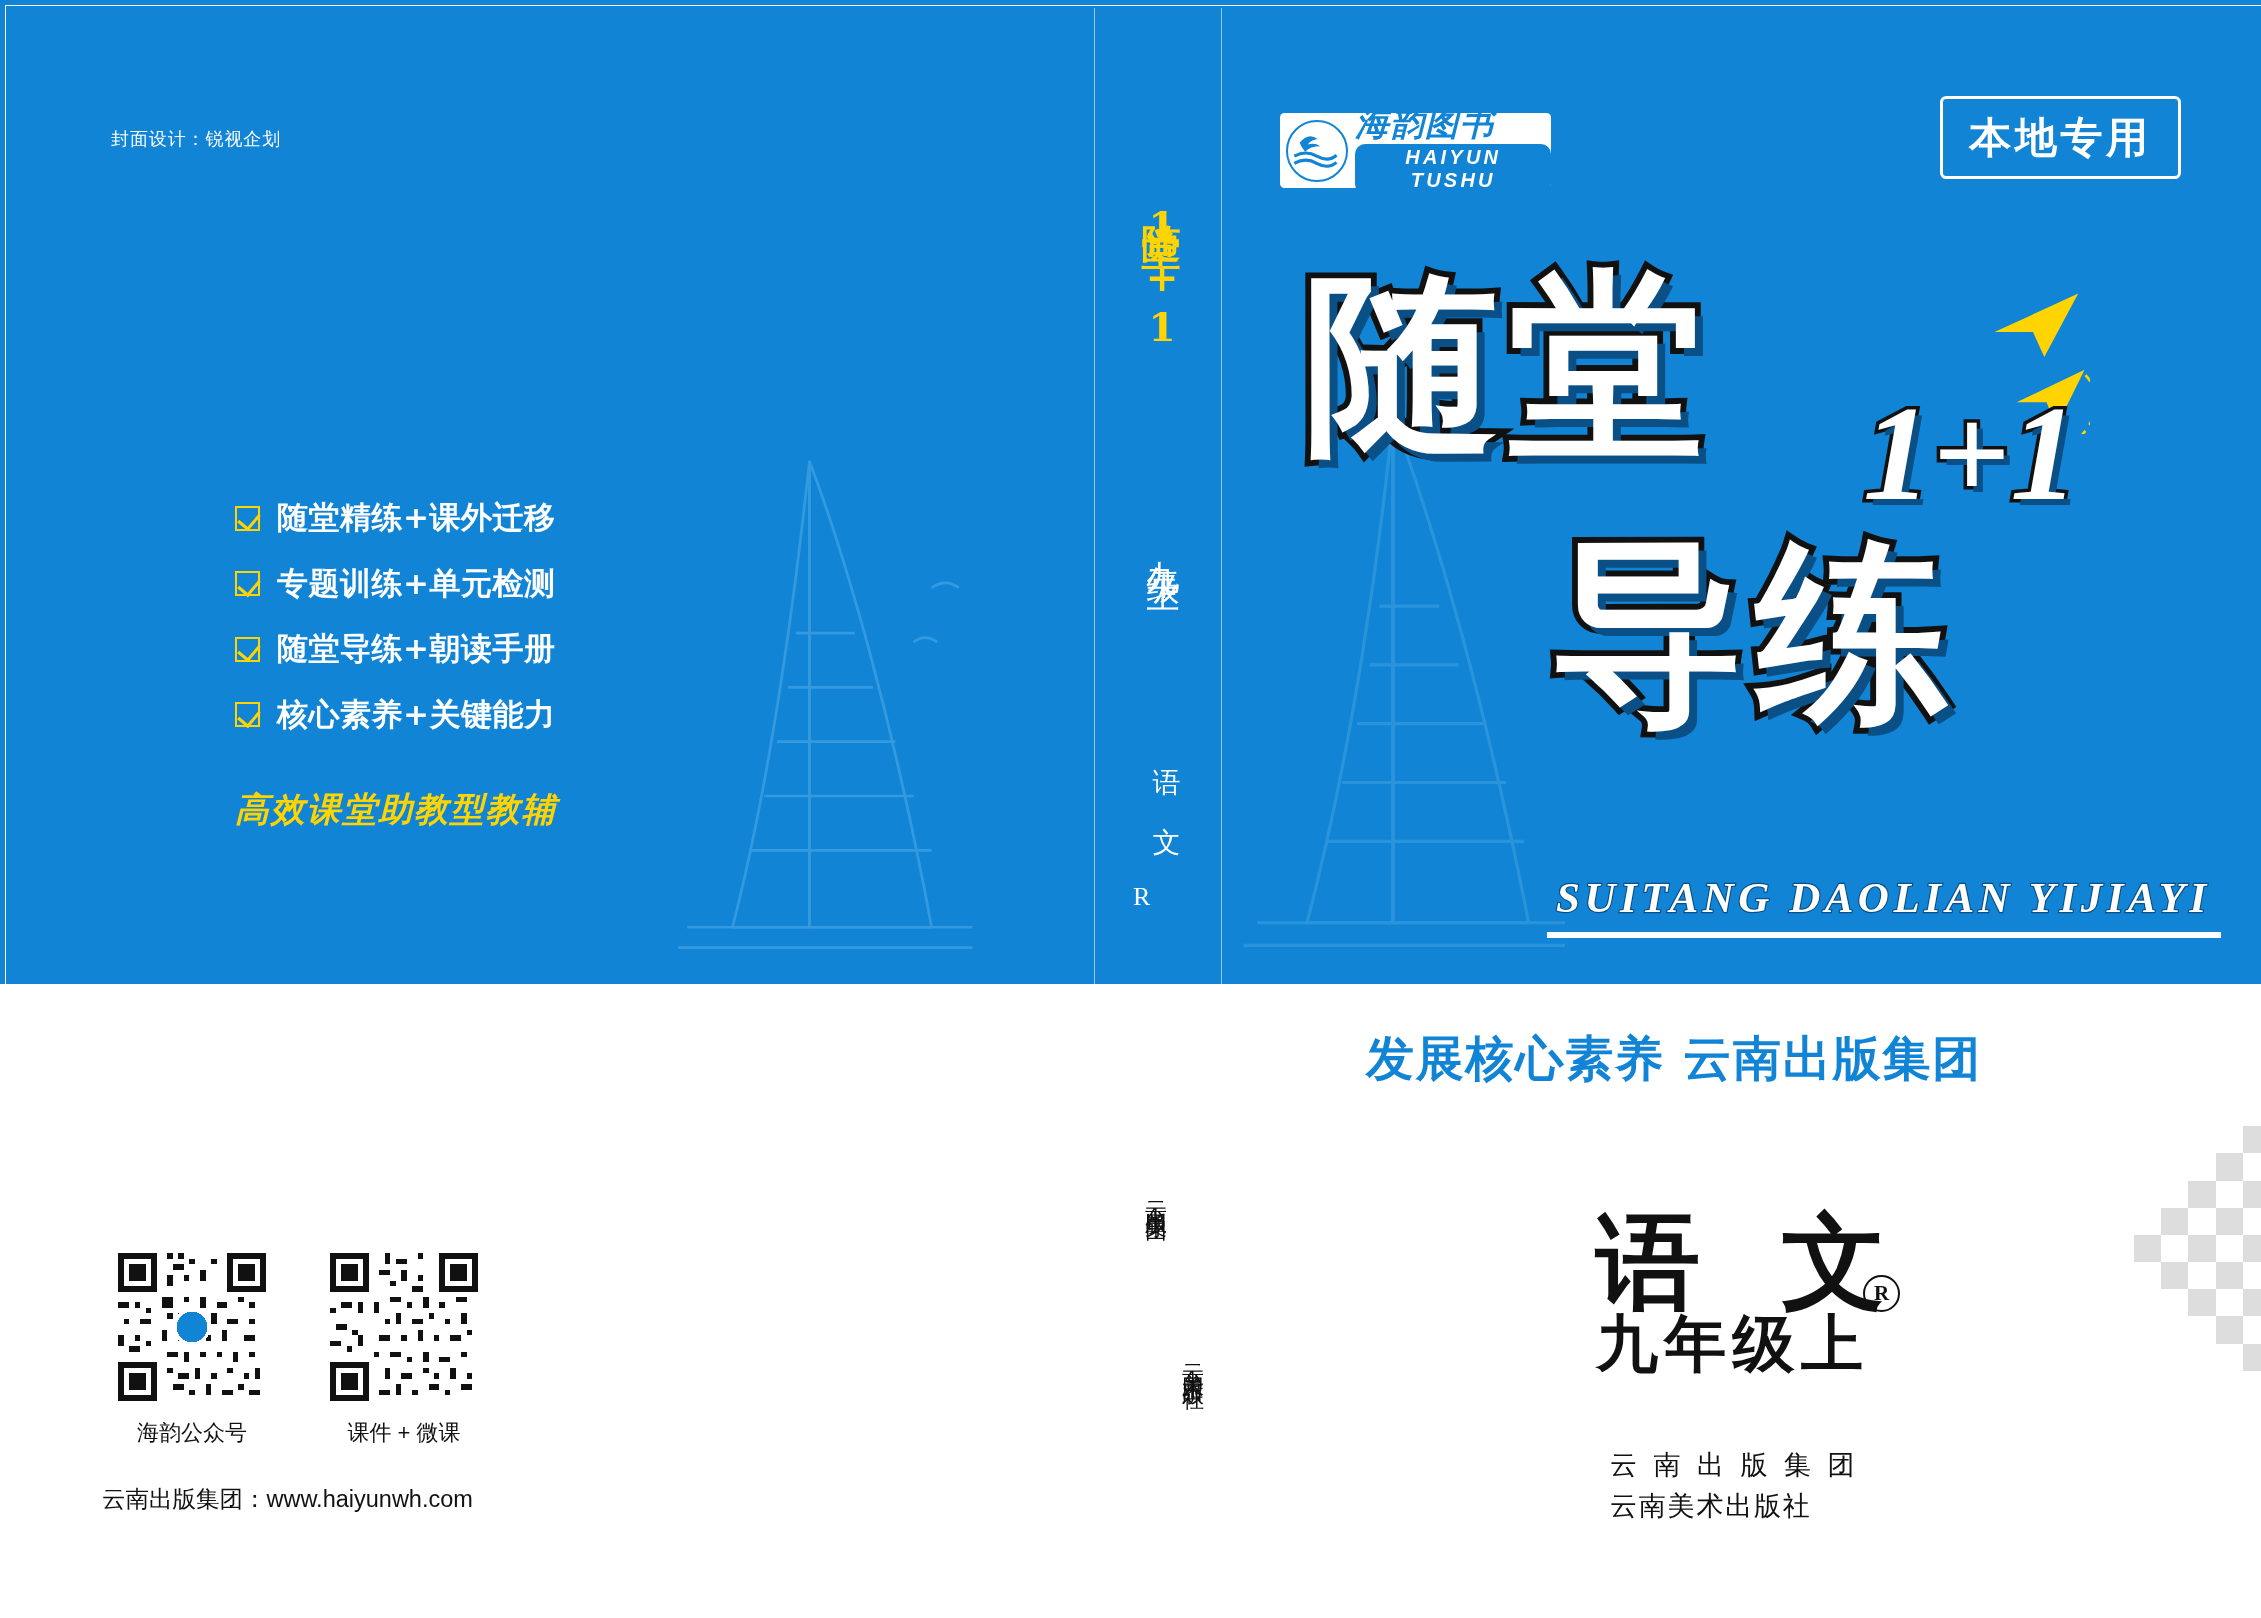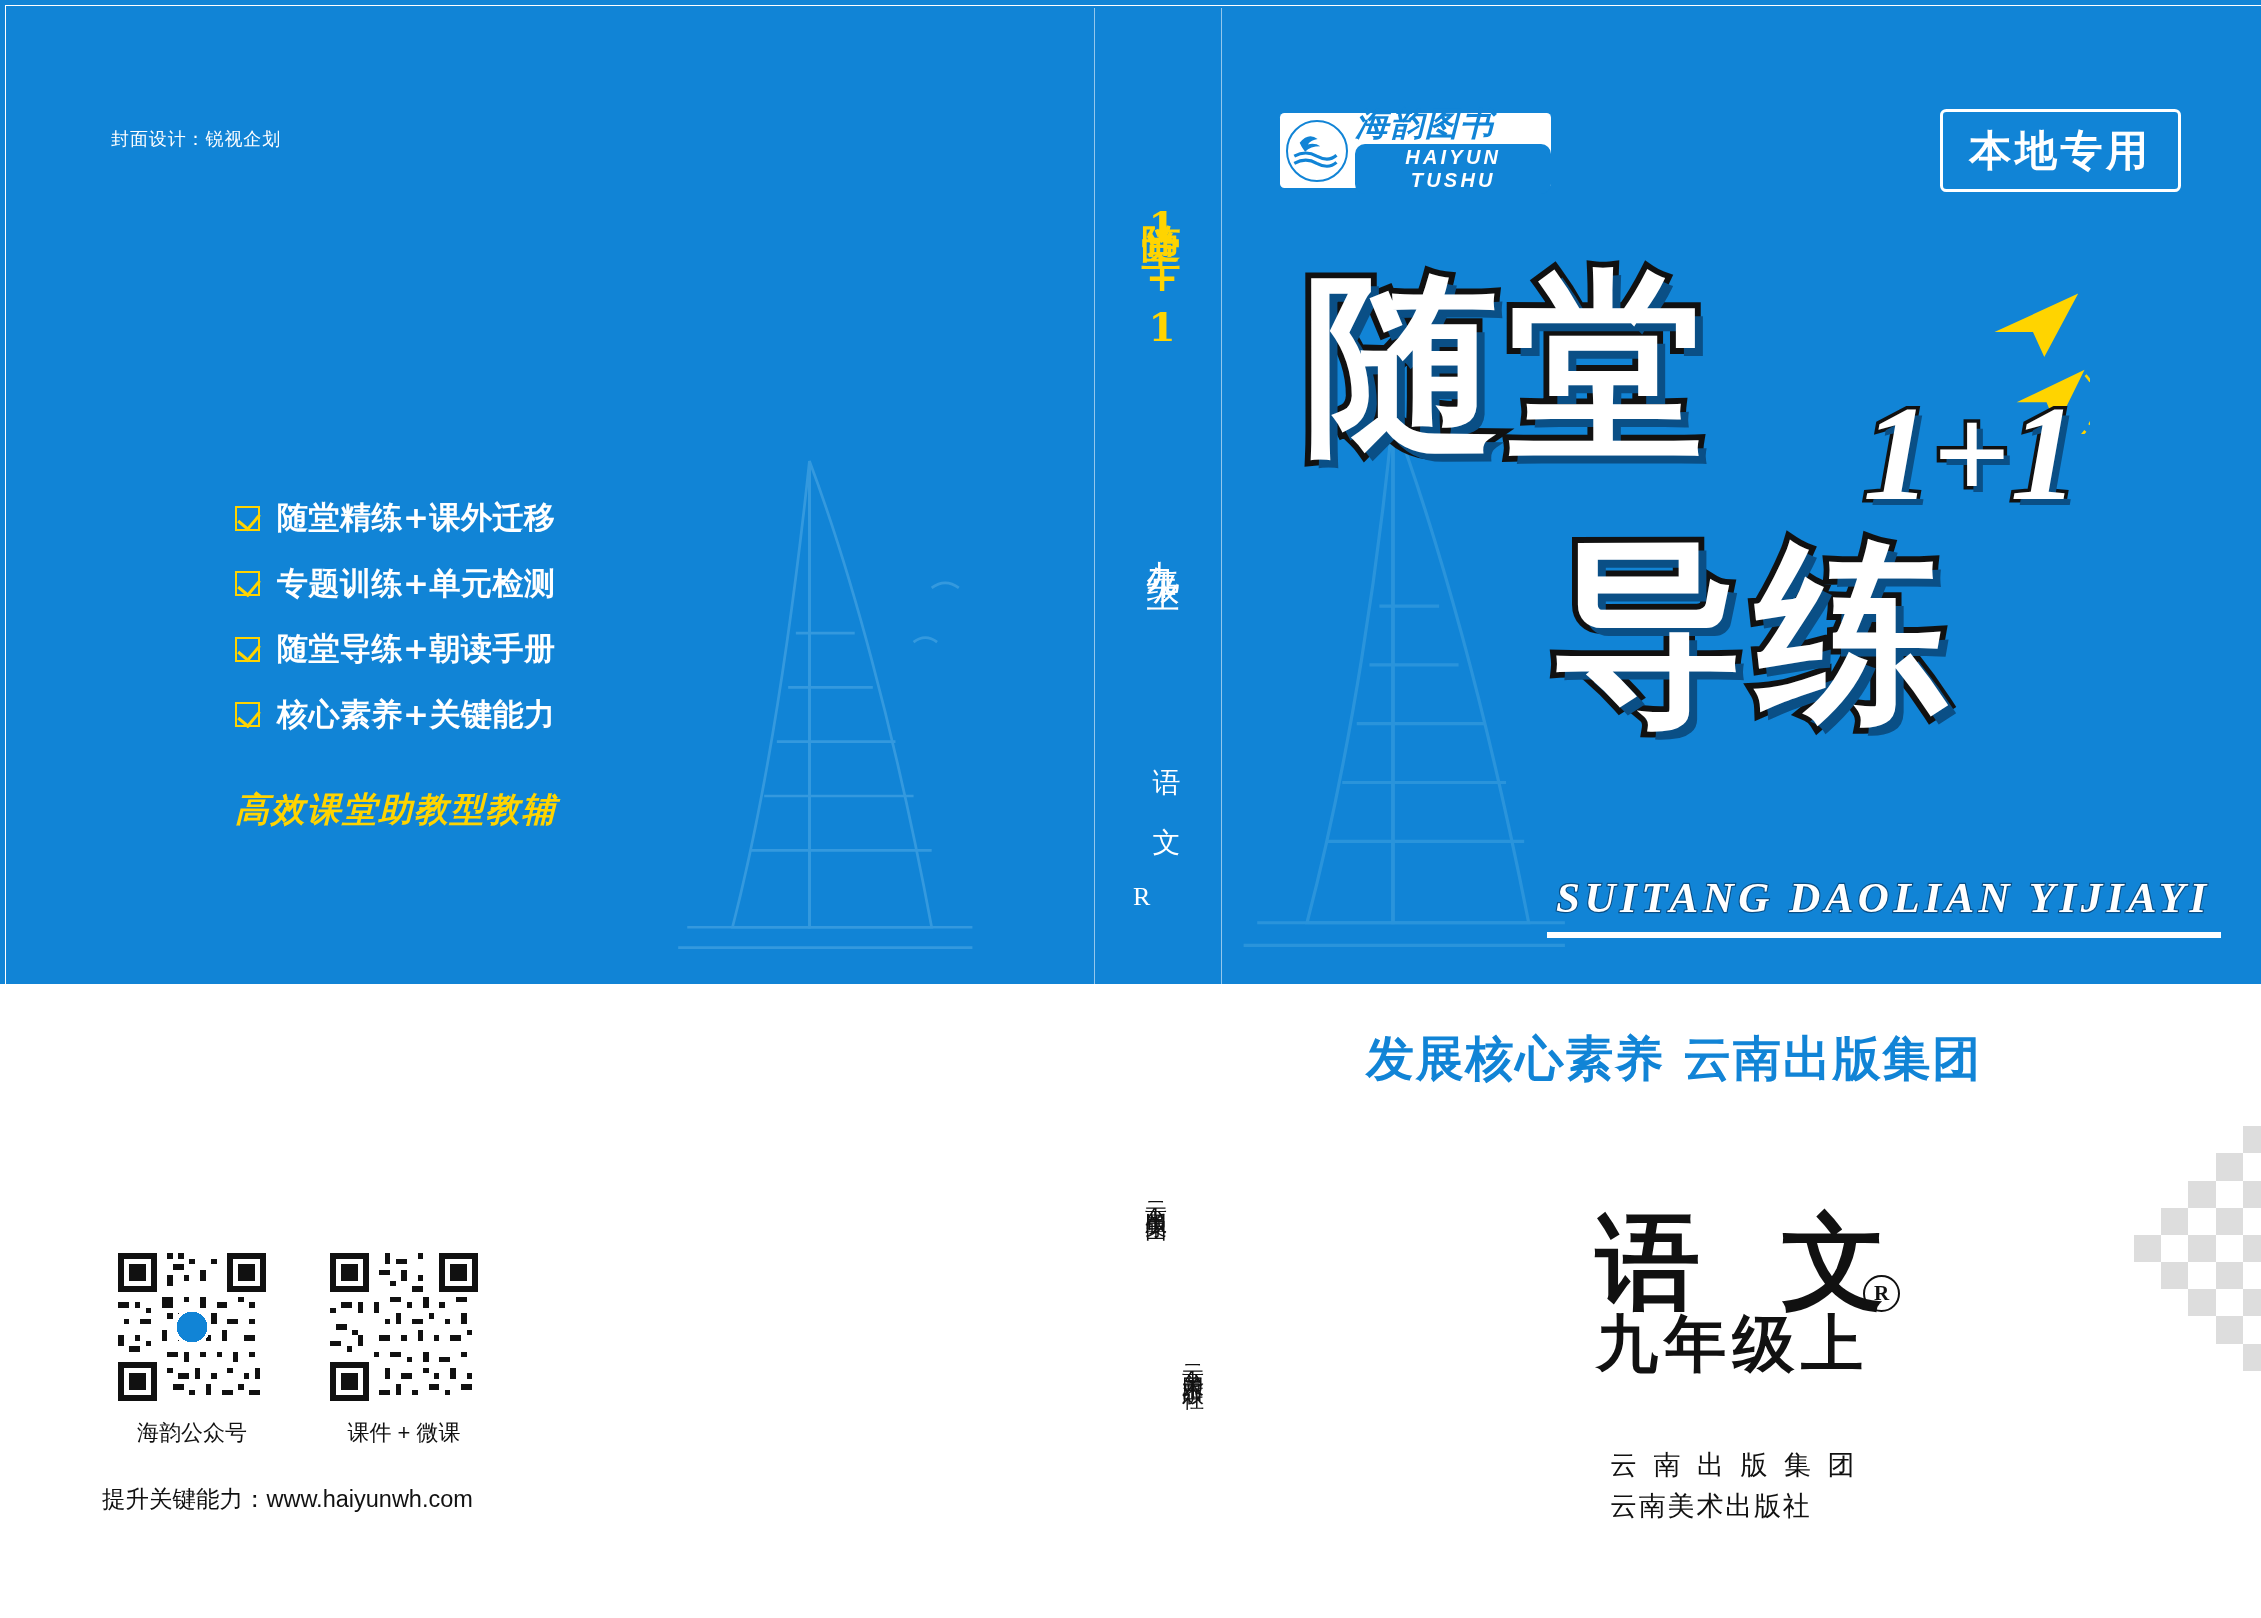--- a/index.html
+++ b/index.html
@@ -226,21 +226,21 @@
     letter-spacing:3.2px;
     padding:1.8px 3.6px;
     text-align:center;
     font-family:"Liberation Sans",sans-serif;
     border-radius:10px;
   }
 
   
   .local-badge{
     position:absolute;
-    left:1940px; top:109px;
+    left:1940px; top:96px;
     width:235px; height:77px;
     border:3.2px solid #ffffff;
     border-radius:6.3px;
     display:flex;
     align-items:center;
     justify-content:center;
   }
   .local-badge span{
     font-size:42px;
     font-weight:bold;
@@ -614,21 +614,21 @@
             <rect x="16" y="26" width="1" height="1"></rect>
           <rect x="19" y="25" width="2" height="1"></rect>
             <rect x="22" y="26" width="1" height="1"></rect>
             <rect x="25" y="25" width="2" height="1"></rect>
         </g>
       </svg>
       <div class="qr-caption">课件 + 微课</div>
     </div>
   </div>
 
-  <div class="download-url">提升关键能力：www.haiyunwh.com</div>
+  <div class="download-url">云南出版集团：www.haiyunwh.com</div>
 
   <div class="spine-line-left"></div>
   <div class="spine-line-right"></div>
   <div class="spine-title">随堂1+1</div>
   <div class="spine-grade">九年级上</div>
   <div class="spine-subject">语 文</div>
   <div class="spine-version">R</div>
   <div class="spine-publisher-group">云南出版集团</div>
   <div class="spine-publisher">云南美术出版社</div>
 

